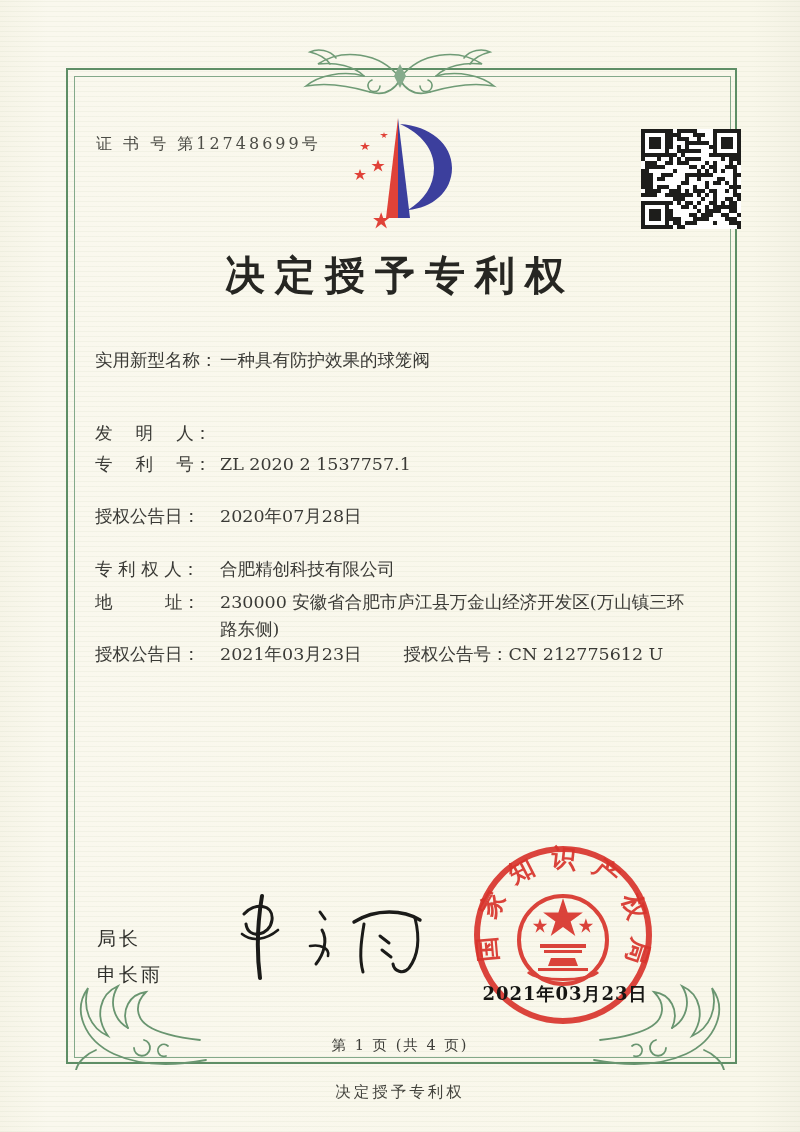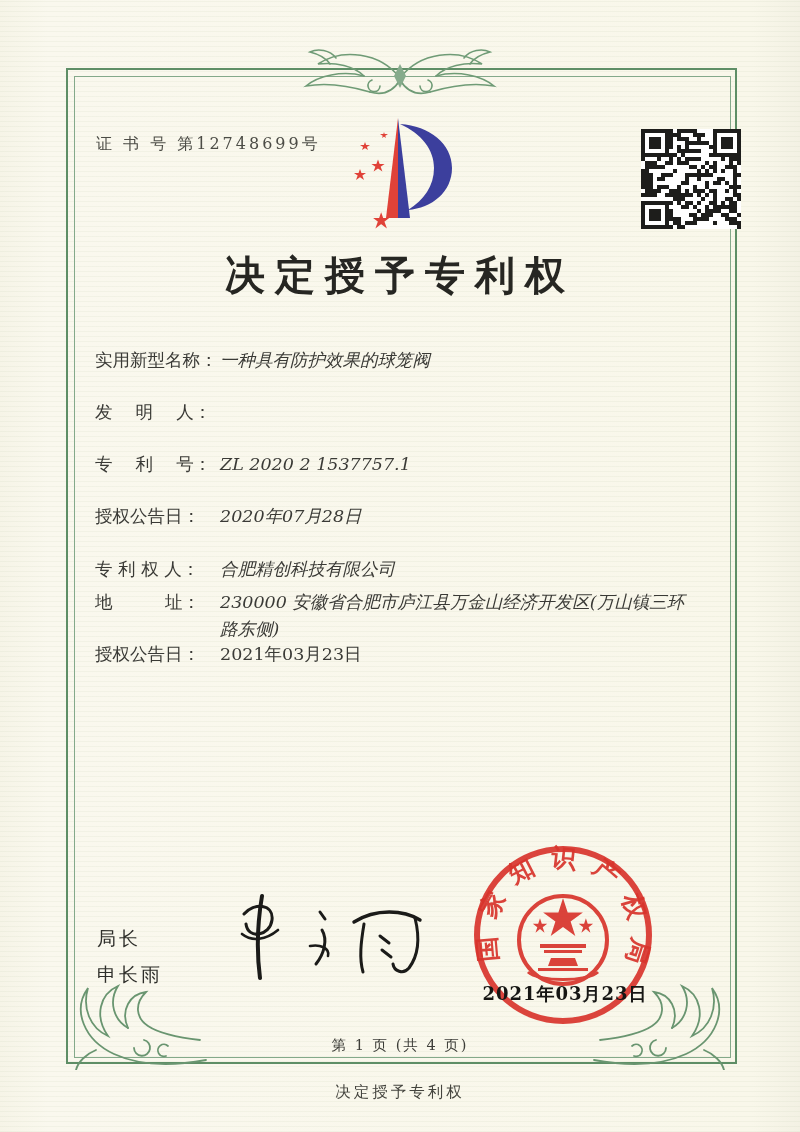--- a/index.html
+++ b/index.html
@@ -13,21 +13,21 @@
   .frame-outer{position:absolute;left:66px;top:68px;width:667px;height:992px;border:2px solid #5e8e66;}
   .frame-inner{position:absolute;left:74px;top:76px;width:655px;height:980px;border:1px solid #84a98a;}
   .certno{position:absolute;left:96px;top:134px;font-size:16px;letter-spacing:3px;color:#4c4c46;}
   .qr{position:absolute;left:641px;top:129px;width:100px;height:100px;background:#fff;}
   .qr div{position:absolute;background:#1d1d1b;}
   .title{position:absolute;left:0;top:248px;width:100%;text-align:center;font-size:40px;
          font-weight:bold;letter-spacing:10px;color:#262622;}
   .fields{position:absolute;left:95px;top:0;width:615px;}
   .frow{position:absolute;display:flex;width:615px;font-size:17.5px;line-height:27px;}
   .flabel{flex:0 0 125px;white-space:nowrap;}
-  .fvalue{flex:1;font-style:italic;}
+  .fvalue{flex:1;}
   .grant2{margin-left:42px;display:flex;}
   .paras{position:absolute;left:95px;top:668px;width:614px;font-size:17.5px;line-height:34px;
          text-align:justify;color:#45453f;}
   .paras p{margin:0;text-indent:2em;}
   .signer{position:absolute;left:97px;top:920px;font-size:19px;letter-spacing:3px;line-height:36px;color:#2e2e2a;}
   .sig{position:absolute;left:222px;top:890px;}
   .seal{position:absolute;left:468px;top:840px;width:190px;height:190px;}
   .sealdate{position:absolute;left:476px;top:982px;width:178px;text-align:center;
             font-size:18px;letter-spacing:1px;color:#161614;font-weight:bold;}
   .pagefoot{position:absolute;left:0;top:1036px;width:100%;text-align:center;font-size:14.5px;letter-spacing:2px;color:#3d3d38;}
@@ -428,21 +428,21 @@
       <div style="left: 96px; top: 96px; width: 4px; height: 4px;"></div>
     </div>
 
   <div class="title">决定授予专利权</div>
 
   <div class="fields">
     <div class="frow" style="top:347px;">
       <span class="flabel">实用新型名称：</span>
       <span class="fvalue">一种具有防护效果的球笼阀</span>
     </div>
-    <div class="frow" style="top:399px;">
+    <div class="frow" style="top:420px;">
       <span class="flabel">发　 明 　人：</span>
     </div>
     <div class="frow" style="top:451px;">
       <span class="flabel">专　 利 　号：</span>
       <span class="fvalue">ZL 2020 2 1537757.1</span>
     </div>
     <div class="frow" style="top:503px;">
       <span class="flabel">授权公告日：</span>
       <span class="fvalue">2020年07月28日</span>
     </div>
@@ -450,20 +450,24 @@
       <span class="flabel">专 利 权 人：</span>
       <span class="fvalue">合肥精创科技有限公司</span>
     </div>
     <div class="frow" style="top:589px;">
       <span class="flabel">地　　　址：</span>
       <span class="fvalue" style="max-width:470px;">230000 安徽省合肥市庐江县万金山经济开发区(万山镇三环路东侧)</span>
     </div>
     <div class="frow" style="top:641px;">
       <span class="flabel">授权公告日：</span>
       <span>2021年03月23日</span>
+      <span class="grant2">
+        <span class="flabel" style="flex:none;">授权公告号：</span>
+        <span>CN 212775612 U</span>
+      </span>
     </div>
   </div>
 
 
   <div class="signer">
     <div>局长</div>
     <div>申长雨</div>
   </div>
 
   <svg class="sig" width="205" height="100" viewBox="0 0 205 100">

